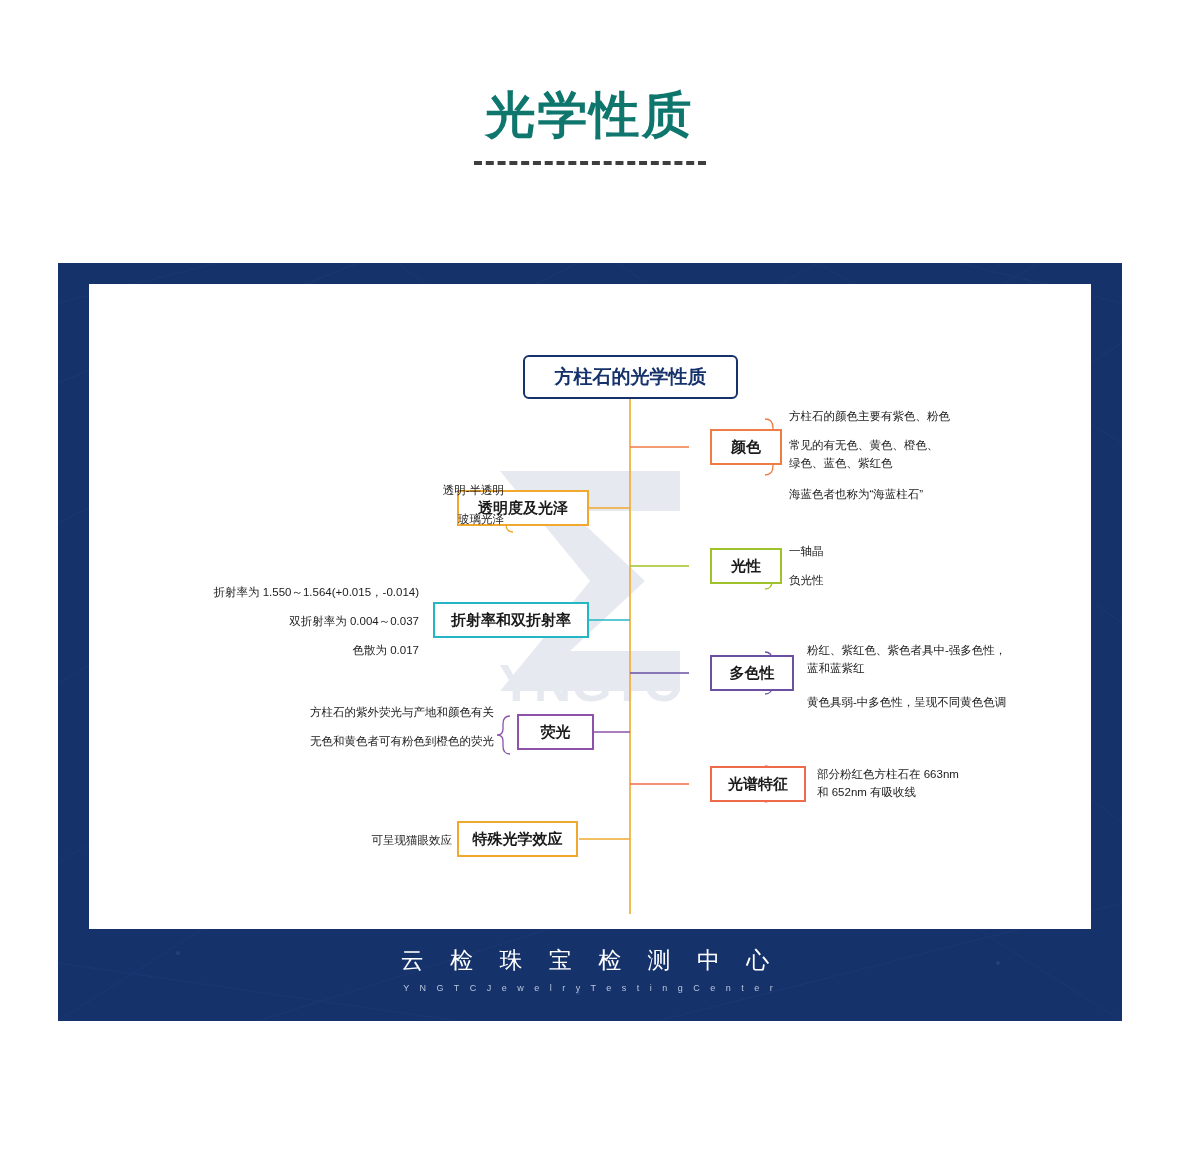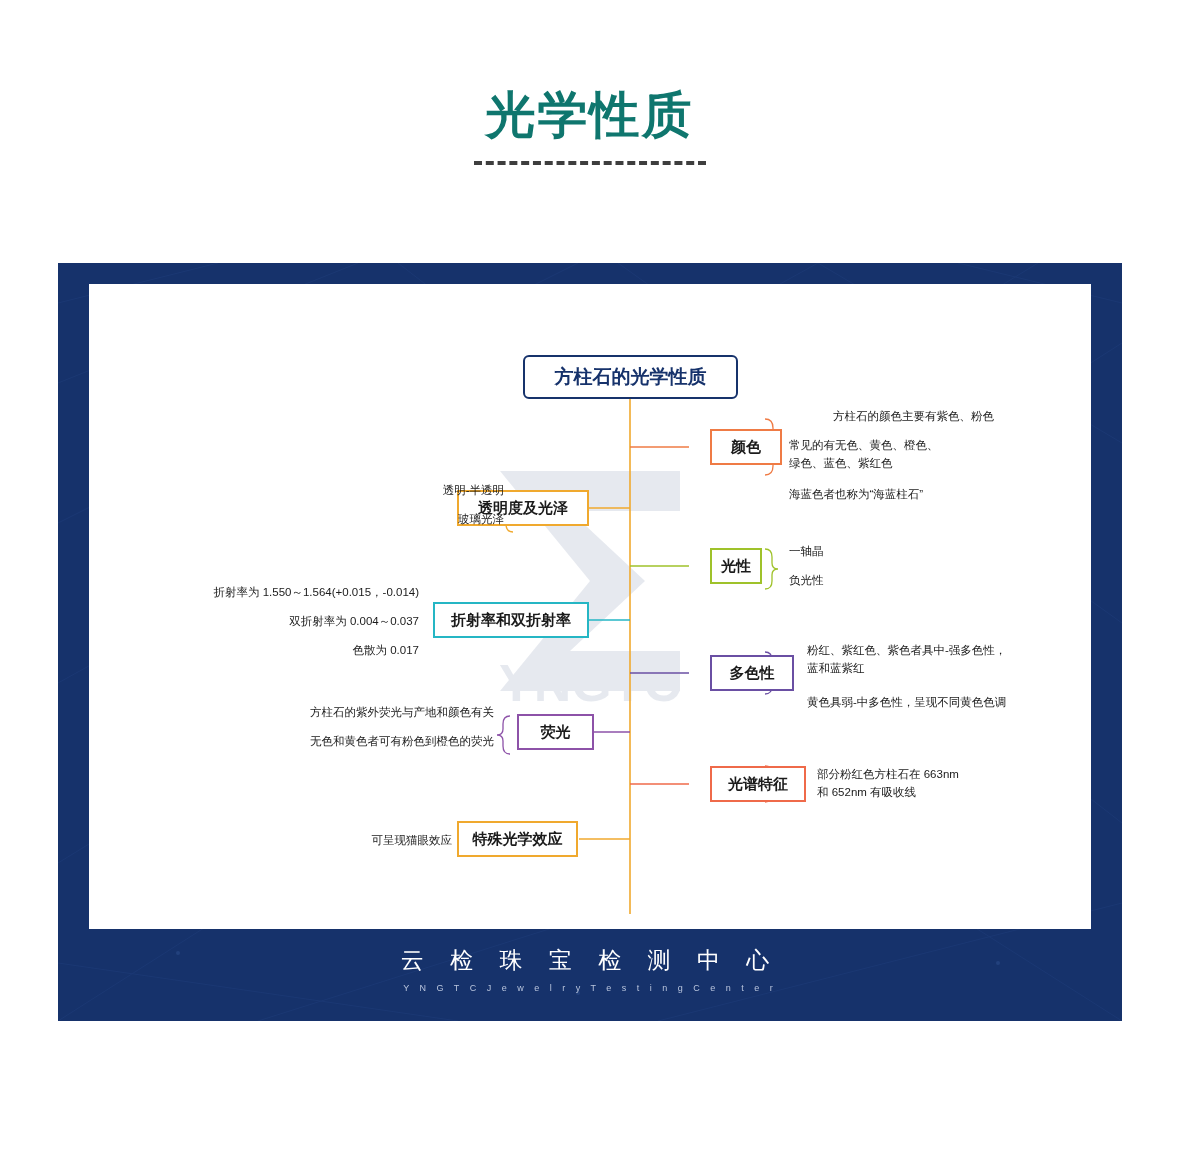--- a/index.html
+++ b/index.html
@@ -210,32 +210,32 @@
         <path d="M421,432 q-7,0 -7,8 v5 q0,6 -6,6 q6,0 6,6 v5 q0,8 7,8" stroke="#8d52a8" stroke-width="1.3" fill="none"></path>
       </svg>
 
       <div class="node root-node">
         <span>方柱石的光学性质</span>
       </div>
 
       <div class="node branch" style="left:621px; top:145px; width:72px; border-color:#ef7b45;">
         <span>颜色</span>
       </div>
-      <div class="leaf-text right" style="left:700px; top:124px;margin-left:44px;">方柱石的颜色主要有紫色、粉色</div>
+      <div class="leaf-text right" style="left:700px; top:124px;">方柱石的颜色主要有紫色、粉色</div>
       <div class="leaf-text right" style="left:700px; top:153px; white-space:pre;">常见的有无色、黄色、橙色、
 绿色、蓝色、紫红色</div>
       <div class="leaf-text right" style="left:700px; top:202px;">海蓝色者也称为“海蓝柱石”</div>
 
       <div class="node branch" style="left:368px; top:206px; width:132px; border-color:#f0a92e;">
         <span>透明度及光泽</span>
       </div>
       <div class="leaf-text left" style="left:200px; top:198px; width:215px;">透明-半透明</div>
       <div class="leaf-text left" style="left:200px; top:227px; width:215px;">玻璃光泽</div>
 
-      <div class="node branch" style="left:621px; top:264px; width:52px; border-color:#9fc22a;justify-content:center;">
+      <div class="node branch" style="left:621px; top:264px; width:72px; border-color:#9fc22a;justify-content:center;">
         <span>光性</span>
       </div>
       <div class="leaf-text right" style="left:700px; top:259px;">一轴晶</div>
       <div class="leaf-text right" style="left:700px; top:288px;">负光性</div>
 
       <div class="node branch" style="left:344px; top:318px; width:156px; border-color:#25b6c4;">
         <span>折射率和双折射率</span>
       </div>
       <div class="leaf-text left" style="left:40px; top:300px; width:290px;">折射率为 1.550～1.564(+0.015，-0.014)</div>
       <div class="leaf-text left" style="left:40px; top:329px; width:290px;">双折射率为 0.004～0.037</div>

